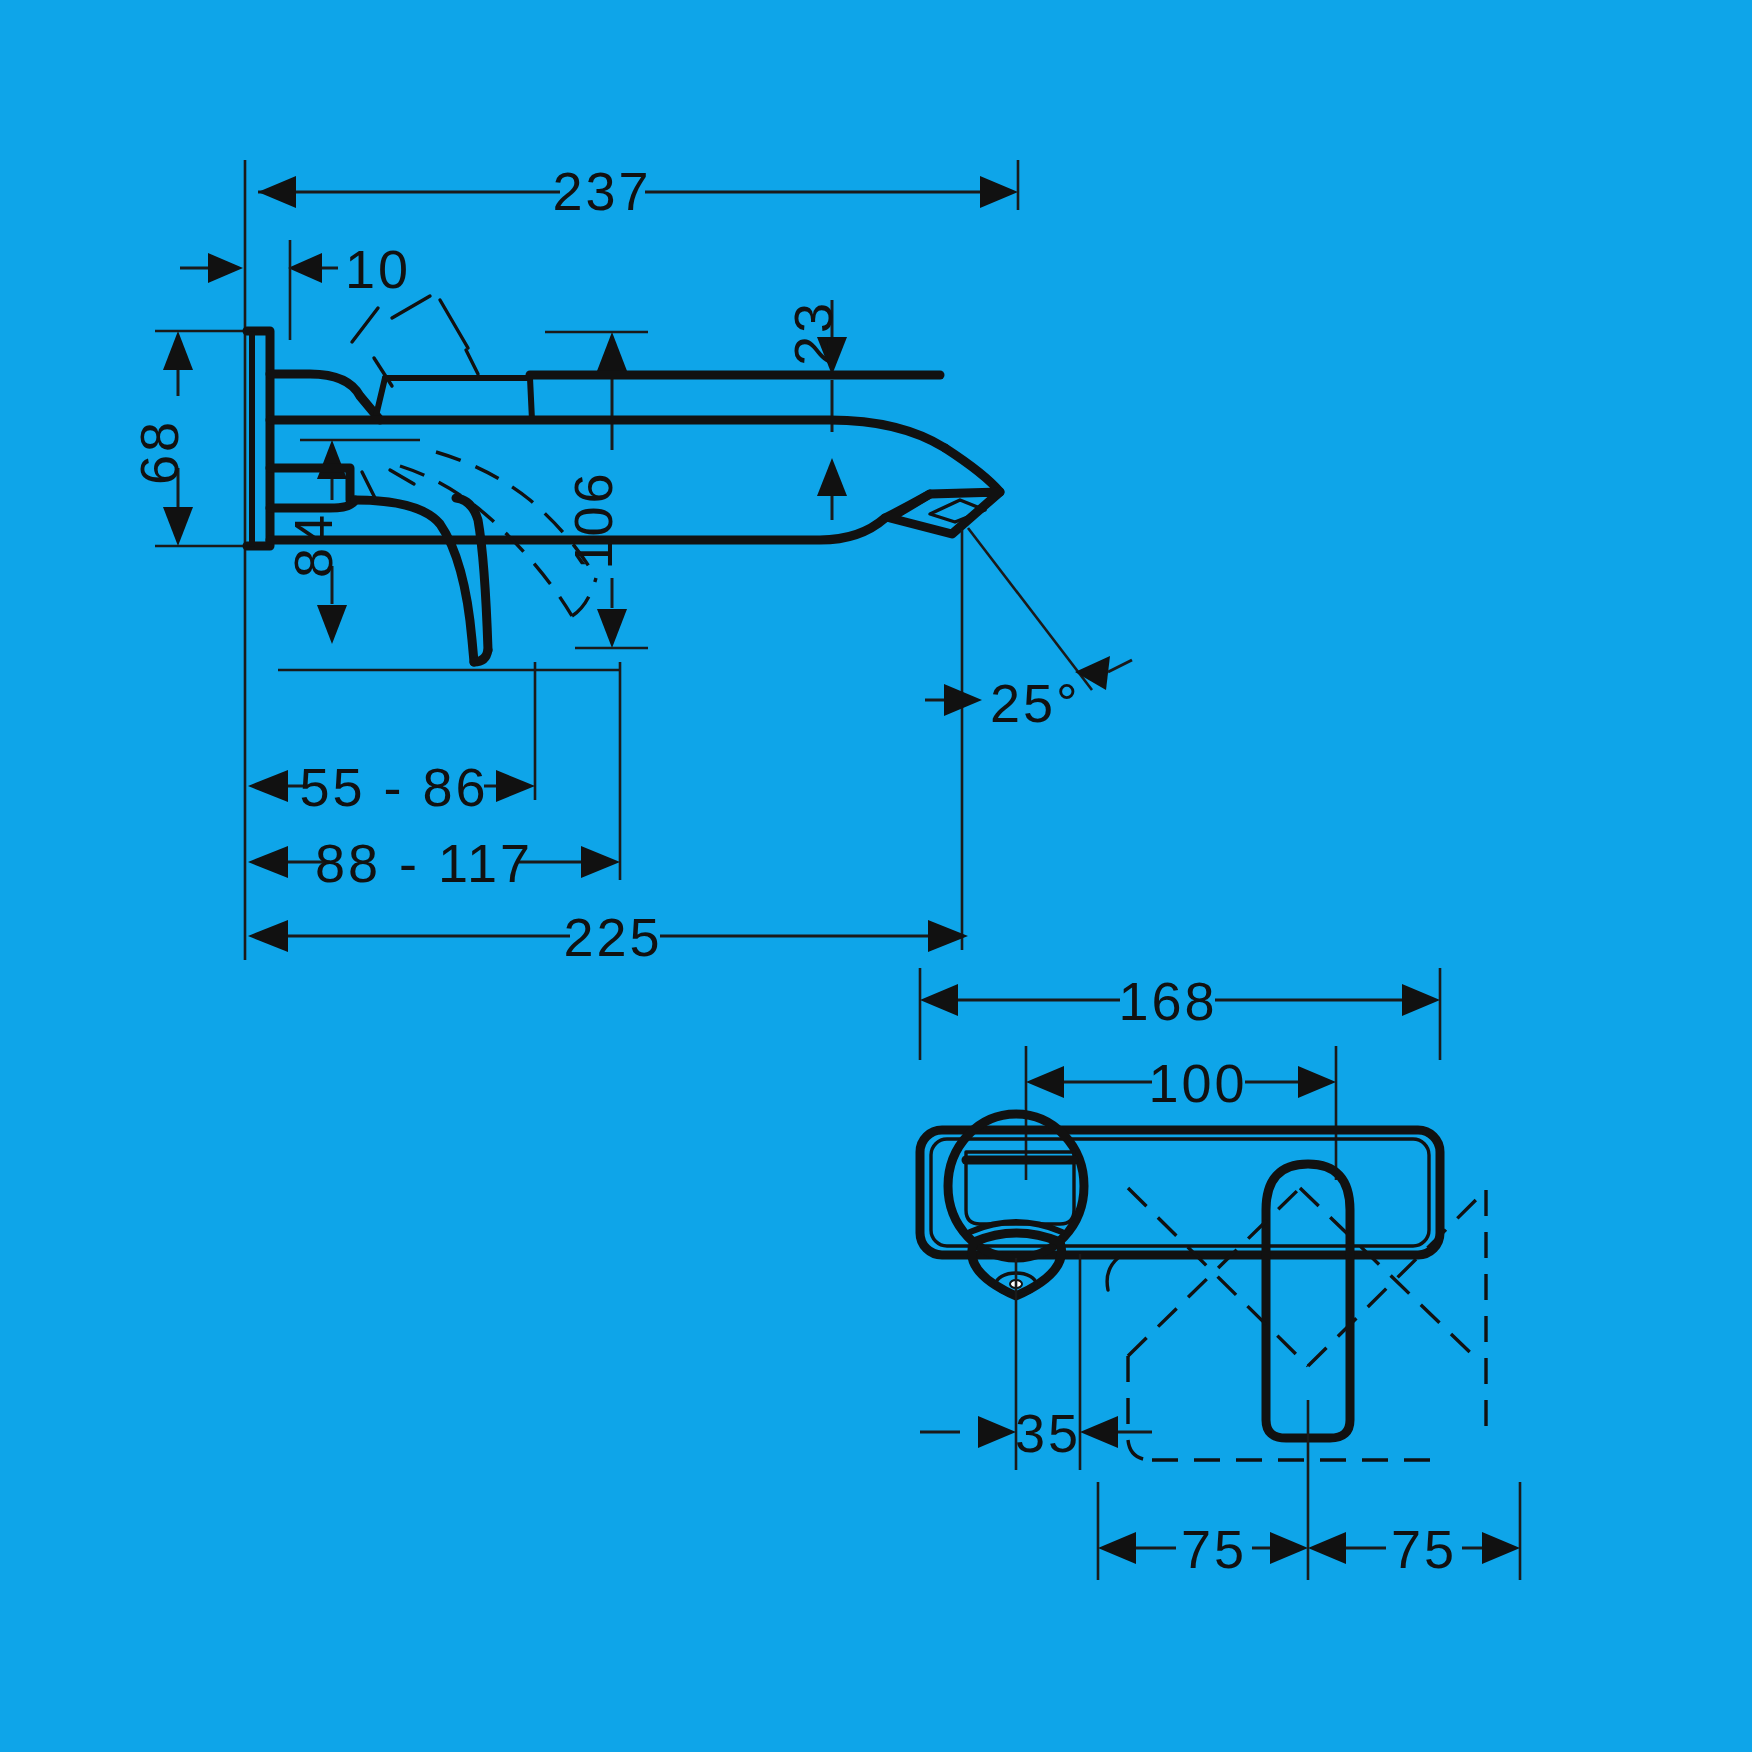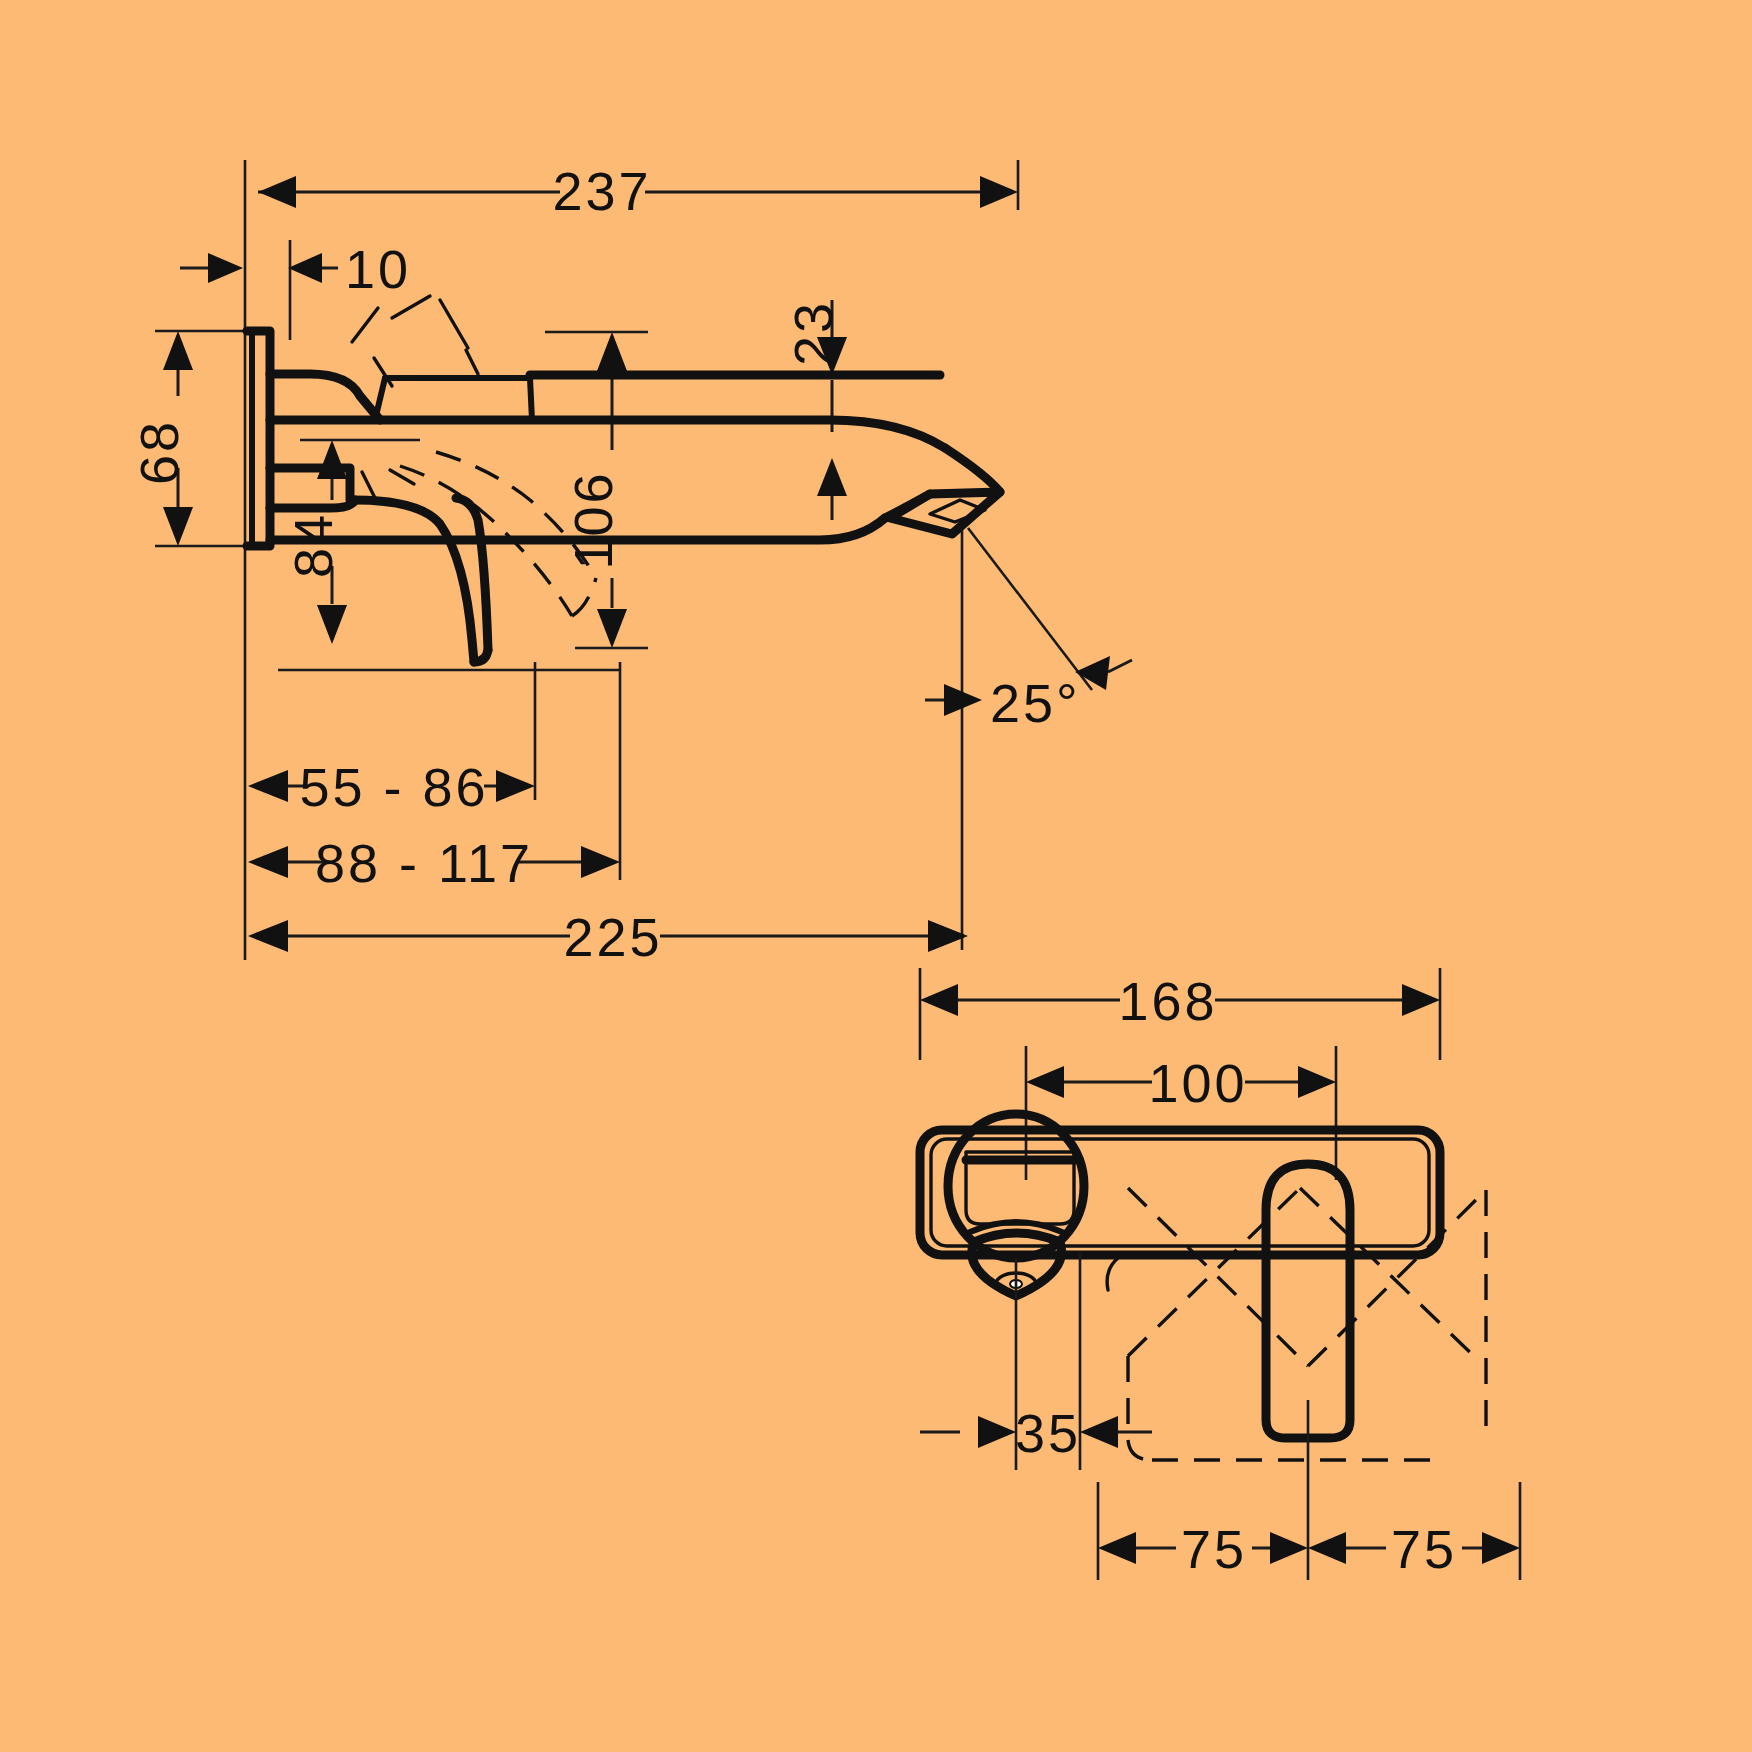--- a/index.html
+++ b/index.html
@@ -10,21 +10,21 @@
   body {
     width: 1752px;
     height: 1752px;
     font-family: "Liberation Sans", sans-serif;
     overflow: hidden;
   }
   #drawing-root {
     position: relative;
     width: 1752px;
     height: 1752px;
-    background: #fdba74;
+    background: #0ea5e9;
   }
   svg#tech-drawing {
     display: block;
     width: 1752px;
     height: 1752px;
   }
   .dim-line, .ext-line {
     stroke: #1a1a1a;
     fill: none;
   }

